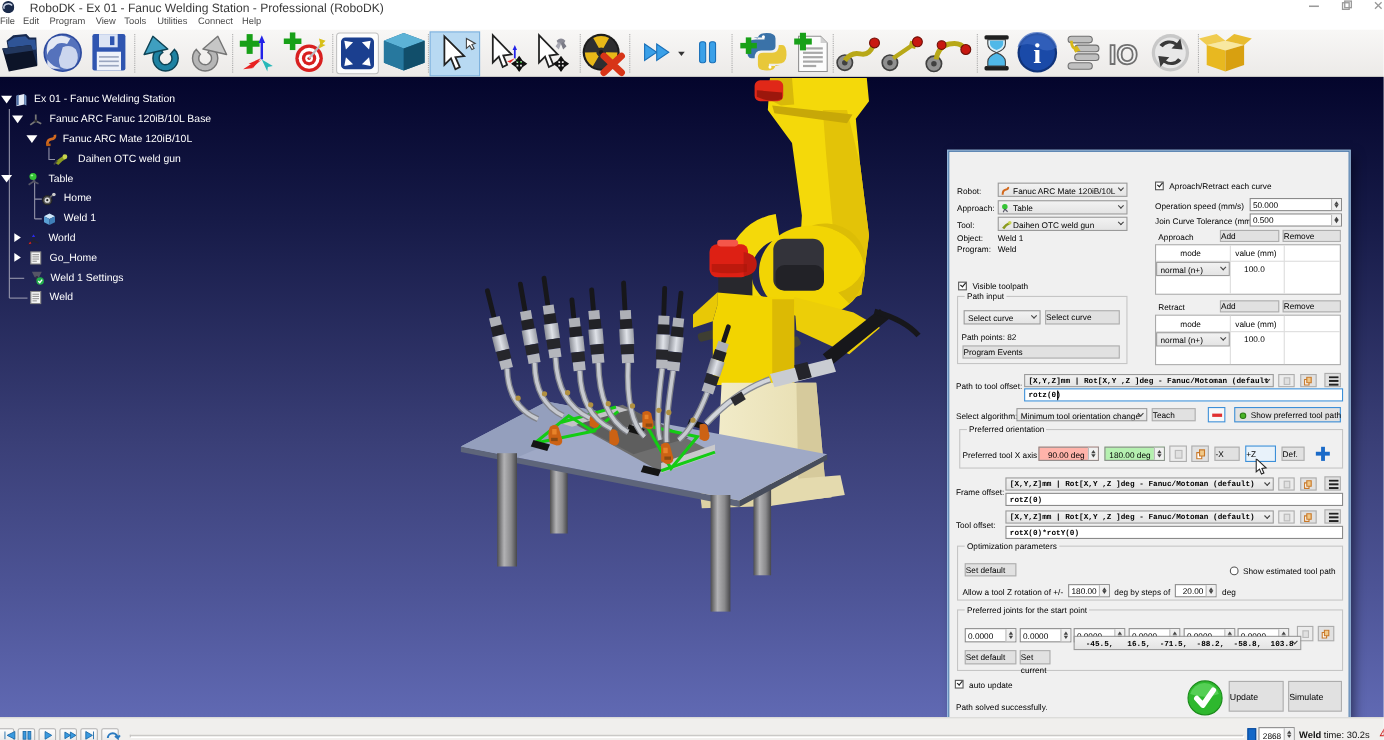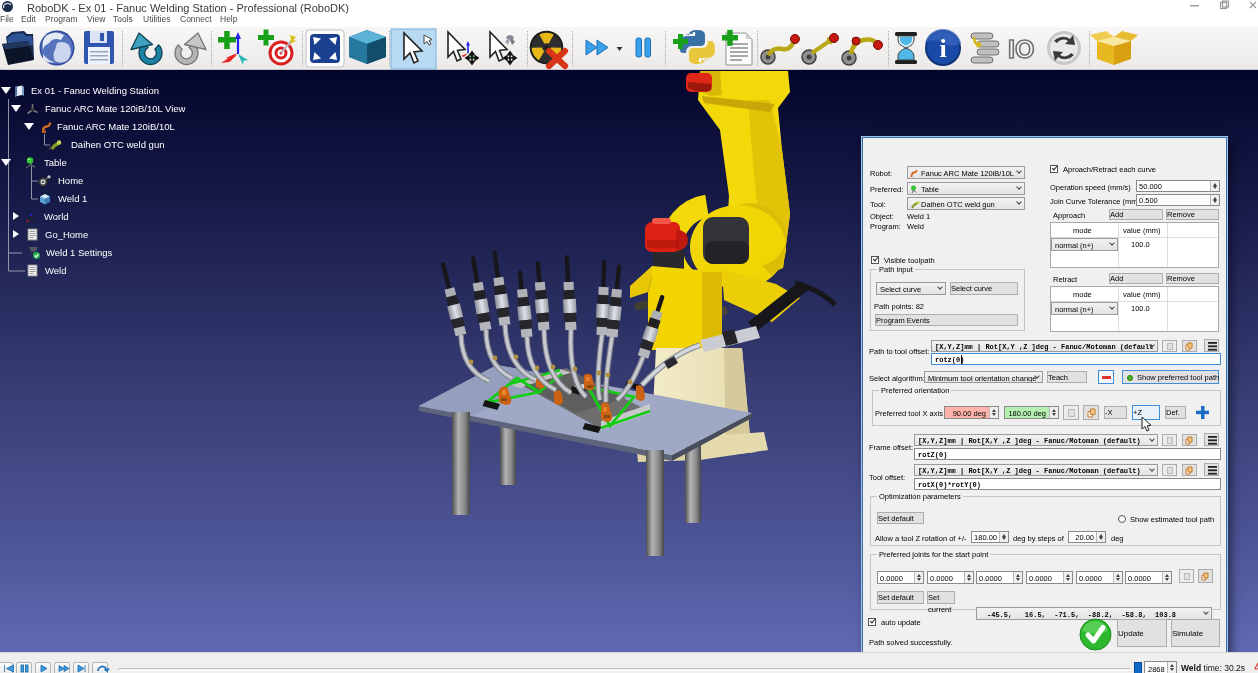--- a/index.html
+++ b/index.html
@@ -520,21 +520,21 @@
             <polygon points="2,2 4,1 4,10.5 2,11" fill="#4d6fa5"></polygon>
           </svg>
         <span style="position:absolute;left:31px">Ex 01 - Fanuc Welding Station</span>
         </div>
       <div class="trow" style="left:0;top:24px">
           <span class="arrow-d" style="left:11px"></span>
         <svg style="position:absolute;left:26px;top:3px" width="13" height="12">
             <path d="M6.5 1 V7 M6.5 7 L1.5 10.5 M6.5 7 L11.5 9.5" stroke="#777" stroke-width="1.6" fill="none"></path>
             <circle cx="6.5" cy="7" r="1.4" fill="#333"></circle>
           </svg>
-        <span style="position:absolute;left:45px">Fanuc ARC Mate 120iB/10L View</span>
+        <span style="position:absolute;left:45px">Fanuc ARC Fanuc 120iB/10L Base</span>
         </div>
       <div class="trow" style="left:0;top:42px">
           <span class="arrow-d" style="left:24px"></span>
         <svg style="position:absolute;left:41px;top:3px" width="12" height="12">
             <path d="M2 10.5 Q2 6 5.5 5.5 Q9.5 5 9 1.5" stroke="#d2691e" stroke-width="2.4" fill="none"></path>
             <rect x="1" y="9.5" width="4" height="2.5" fill="#b85c14"></rect>
           </svg>
         <span style="position:absolute;left:57px">Fanuc ARC Mate 120iB/10L</span>
         </div>
       <div class="trow" style="left:0;top:60px">
@@ -614,21 +614,21 @@
     </div>
     <div id="dlg">
       <span class="lbl" style="left:7px;top:31px">Robot:</span>
       <div class="combo" style="left:44px;top:28px;width:118px;height:13px">
           <svg style="position:absolute;left:2px;top:2px" width="9" height="9">
             <path d="M1.5 8 Q1.5 4 4 3.5 Q7 3 6.5 1" stroke="#d2691e" stroke-width="1.8" fill="none"></path>
           </svg>
           <span style="position:absolute;left:13px;top:2px">Fanuc ARC Mate 120iB/10L</span>
           <span class="chev"></span>
         </div>
-      <span class="lbl" style="left:7px;top:47px">Preferred:</span>
+      <span class="lbl" style="left:7px;top:47px">Approach:</span>
       <div class="combo" style="left:44px;top:44px;width:118px;height:13px">
           <svg style="position:absolute;left:2px;top:2px" width="9" height="9">
             <circle cx="3.5" cy="3" r="2.5" fill="#35c435"></circle>
             <path d="M3.5 5 L2 8 M3.5 5 L6 7.5" stroke="#556" stroke-width="1"></path>
           </svg>
           <span style="position:absolute;left:13px;top:2px">Table</span>
           <span class="chev"></span>
         </div>
       <span class="lbl" style="left:7px;top:62px">Tool:</span>
       <div class="combo" style="left:44px;top:59px;width:118px;height:13px">
@@ -870,21 +870,21 @@
           <span style="position:absolute;left:4px;top:3px;width:6px;height:7px;border:1px solid #bbb;background:#e0e0e0"></span>
         </div>
       <div class="btn" style="left:335px;top:431px;width:15px;height:14px">
           <svg width="9" height="9" style="position:absolute;left:2px;top:2px">
             <path d="M1 3 h4 v5 h-4 z" fill="#fff" stroke="#c87828"></path>
             <path d="M3 1 h4 v5 h-4 z" fill="#f0c888" stroke="#c87828"></path>
           </svg>
         </div>
       <div class="btn" style="left:14px;top:453px;width:47px;height:13px;line-height:12px">Set default</div>
       <div class="btn" style="left:64px;top:453px;width:28px;height:13px;line-height:12px">Set current</div>
-      <div class="combo mono" style="left:113px;top:469px;width:236px;height:13px;font-size:7px">
+      <div class="combo mono" style="left:113px;top:440px;width:207px;height:13px;font-size:7px">
           <span style="position:absolute;left:10px;top:3px">-45.5,&nbsp;&nbsp;&nbsp;16.5,&nbsp;&nbsp;-71.5,&nbsp;&nbsp;-88.2,&nbsp;&nbsp;-58.8,&nbsp;&nbsp;103.8</span>
           <span class="chev"></span>
         </div>
       <span class="cb" style="left:5px;top:480px"></span>
         <span class="lbl" style="left:18px;top:480px">auto update</span>
       <span class="lbl" style="left:6px;top:500px">Path solved successfully.</span>
       <svg style="position:absolute;left:216px;top:480px" width="33" height="33">
         <circle cx="16.5" cy="16.5" r="15.5" fill="#2eb82e"></circle>
         <circle cx="16.5" cy="16.5" r="15.5" fill="none" stroke="#1a8a1a" stroke-width="1"></circle>
         <path d="M16 3 a13.5 13.5 0 0 1 13 10 q-13 5 -26 0 a13.5 13.5 0 0 1 13 -10" fill="#5fd55f" opacity="0.8"></path>

